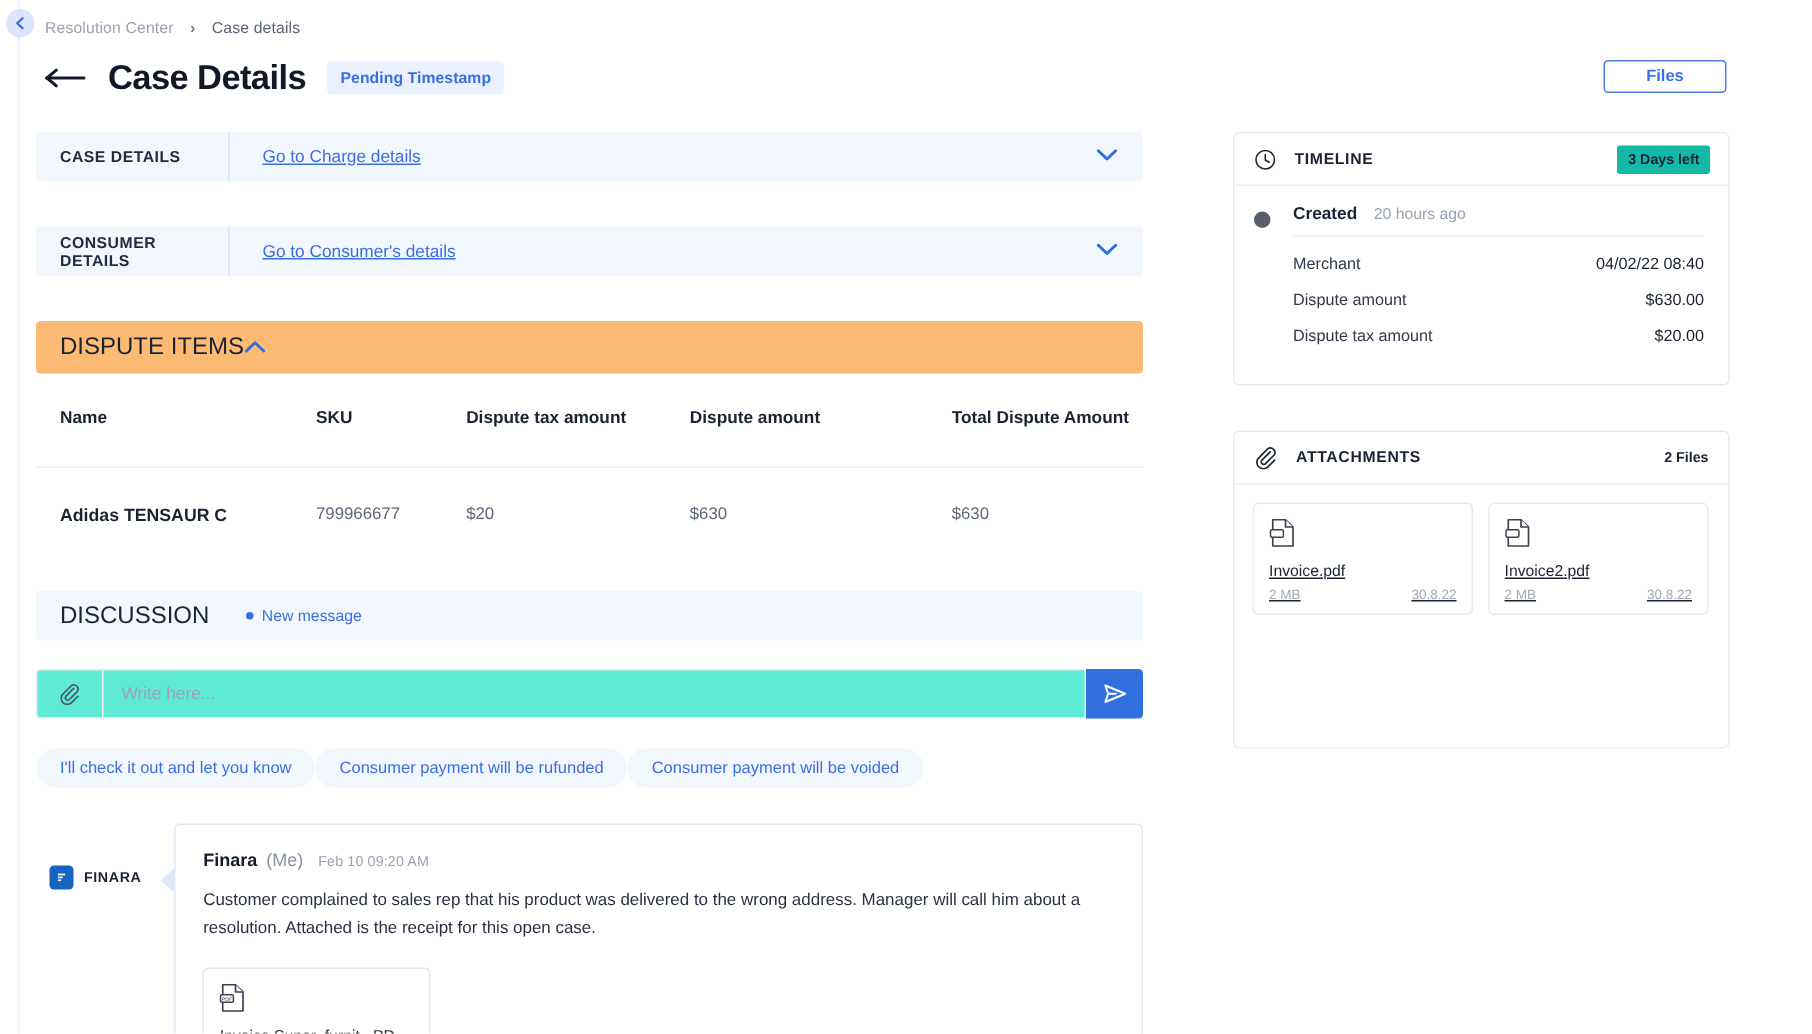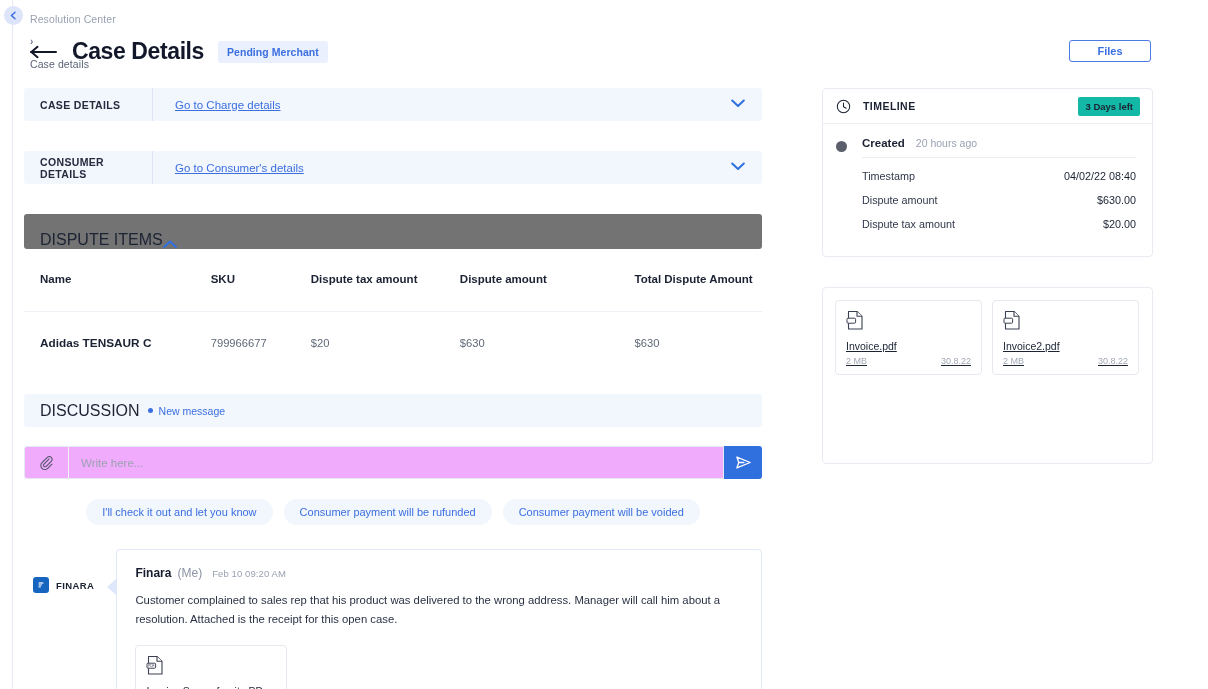--- a/index.html
+++ b/index.html
@@ -21,22 +21,22 @@
     position: absolute; left: 4px; top: 6px;
     width: 19px; height: 19px; border-radius: 50%;
     background: #dde5fb; display: flex; align-items: center; justify-content: center;
     cursor: pointer; z-index: 5;
   }
   .rail-toggle svg { display: block; }
 
   
   .breadcrumb {
     position: absolute; left: 30px; top: 13px;
-    display: flex; align-items: flex-start; gap: 11px;
-    font-size: 10.5px; color: #9aa1b2; letter-spacing: .1px; flex-direction: column;
+    display: flex; align-items: flex-end; gap: 11px;
+    font-size: 10.5px; color: #9aa1b2; letter-spacing: .1px;
   }
   .breadcrumb .crumb-sep { color: #6b7governing; }
   .crumb-sep { color: #707a8f; font-size: 10px; font-weight: 700; }
   .crumb-last { color: #5b6478; }
 
   
   .page-head {
     position: absolute; left: 30px; top: 38px;
     display: flex; align-items: center; gap: 14px;
   }
@@ -70,22 +70,22 @@
     width: 1px; height: 33px; background: #dbe3f4;
   }
   .section-bar .sec-link {
     padding-left: 22px; font-size: 11.5px; color: #3b6fe0;
     text-decoration: underline; cursor: pointer;
   }
   .section-bar .chev { position: absolute; right: 17px; top: 11px; }
 
   
   .items-section { margin-top: 0; }
-  .items-bar { background: #737373; border-radius: 3px; height: 35px;
-    display: flex; align-items: flex-end; position: relative; cursor: pointer; }
+  .items-bar { background: #fdba74; border-radius: 3px; height: 35px;
+    display: flex; align-items: center; position: relative; cursor: pointer; }
   .items-bar .sec-label { width: auto; padding-left: 16px; }
   .table { width: 738px; margin-top: 8px; }
   .thead {
     display: flex; padding: 16px 0 26px 16px; border-bottom: 1px solid #edeff4;
     font-size: 11.5px; font-weight: 700; color: #1b2233;
   }
   .tbody-row { display: flex; padding: 24px 0 22px 16px; align-items: center; }
   .c0 { width: 174px; }
   .c1 { width: 102px; }
   .c2 { width: 152px; }
@@ -95,45 +95,45 @@
   .tbody-row .c1, .tbody-row .c2, .tbody-row .c3, .tbody-row .c4 {
     font-size: 11.2px; color: #5f6878; font-weight: 400;
   }
 
   
   .disc-bar {
     background: #f2f6fd; border-radius: 3px; height: 33px; margin-top: 22px;
     display: flex; align-items: center; position: relative;
   }
   .disc-bar .sec-label { width: auto; padding-left: 16px; }
-  .new-msg { display: flex; align-items: center; gap: 6px; margin-left: 8px;
+  .new-msg { display: flex; align-items: center; gap: 6px; margin-left: 24px;
     font-size: 10.5px; color: #3b6fe0; }
   .dot-blue { width: 5px; height: 5px; border-radius: 50%; background: #3b6fe0; }
 
   .composer {
     margin-top: 19px; height: 33px; width: 738px;
     display: flex; align-items: stretch; position: relative;
   }
   .composer-box {
     flex: 1; border: 1px solid #e4e8f0; border-radius: 3px 0 0 3px;
-    background: #f0abfc; display: flex; align-items: center; gap: 0;
+    background: #5eead4; display: flex; align-items: center; gap: 0;
   }
   .clip-btn { width: 44px; display: flex; align-items: center; justify-content: center;
     cursor: pointer; border-right: 1px solid #eef0f6; height: 100%; }
   .composer-input {
     flex: 1; border: 0; outline: none; font-size: 11.5px; color: #1b2233;
     padding-left: 12px; font-family: "Liberation Sans", sans-serif; background: transparent;
   }
   .composer-input::placeholder { color: #9ba2b1; }
   .send-btn {
     width: 38px; background: #2f6fde; border-radius: 0 3px 3px 0;
     display: flex; align-items: center; justify-content: center; cursor: pointer;
   }
 
-  .chips { display: flex; gap: 11px; margin-top: 20px; justify-content: center; }
+  .chips { display: flex; margin-top: 20px; }
   .chip {
     background: #f2f6fd; color: #3b6fe0; border-radius: 13px;
     font-size: 11px; padding: 7px 16px; cursor: pointer; white-space: nowrap;
   }
 
   
   .msg-row { display: flex; align-items: flex-start; margin-top: 24px; position: relative; }
   .msg-brand {
     width: 84px; display: flex; align-items: center; gap: 7px;
     margin-top: 28px; padding-left: 9px;
@@ -224,21 +224,21 @@
   </div>
 
   <div class="page-head">
     <span class="back-arrow">
       <svg width="28" height="14" viewBox="0 0 28 14">
         <path d="M1 7 H26" stroke="#12182a" stroke-width="2" stroke-linecap="round"></path>
         <path d="M7.5 1.8 L1.4 7 L7.5 12.2" fill="none" stroke="#12182a" stroke-width="2" stroke-linecap="round" stroke-linejoin="round"></path>
       </svg>
     </span>
     <span class="page-title">Case Details</span>
-    <span class="status-badge">Pending Merchant</span>
+    <span class="status-badge">Pending Timestamp</span>
   </div>
 
   <div class="assign-btn">Files</div>
 
   <div class="left-col">
 
     <div class="section-bar">
       <span class="sec-label">CASE DETAILS</span>
       <span class="sec-divider"></span>
       <span class="sec-link">Go to Charge details</span>
@@ -366,37 +366,44 @@
       </div>
       <div class="tl-body">
         <div class="tl-event">
           <span class="tl-dot"></span>
           <div class="tl-main">
             <div class="tl-head-row">
               <span class="tl-event-name">Created</span>
               <span class="tl-ago">20 hours ago</span>
             </div>
             <div class="tl-kv">
-              <span class="tl-k">Timestamp</span>
+              <span class="tl-k">Merchant</span>
               <span class="tl-v">04/02/22 08:40</span>
             </div>
             <div class="tl-kv">
               <span class="tl-k">Dispute amount</span>
               <span class="tl-v">$630.00</span>
             </div>
             <div class="tl-kv">
               <span class="tl-k">Dispute tax amount</span>
               <span class="tl-v">$20.00</span>
             </div>
           </div>
         </div>
       </div>
     </div>
 
     <div class="panel attachments">
+      <div class="panel-head">
+        <svg width="16" height="16" viewBox="0 0 16 16">
+          <path d="M10.8 4.2 L5.3 9.7 a1.7 1.7 0 0 0 2.4 2.4 l5.6-5.6 a3 3 0 0 0-4.2-4.2 L3.2 8.2 a4.3 4.3 0 0 0 6.1 6.1 l4.5-4.5" fill="none" stroke="#1b2233" stroke-width="1.1" stroke-linecap="round" stroke-linejoin="round"></path>
+        </svg>
+        <span class="panel-title">ATTACHMENTS</span>
+        <span class="panel-count">2 Files</span>
+      </div>
       <div class="att-body">
 
         <div class="att-card">
           <svg width="19" height="21" viewBox="0 0 19 21">
             <path d="M2.5 1.5 H11 L16 6.3 V19 H2.5 Z" fill="#ffffff" stroke="#3a4051" stroke-width="1.1" stroke-linejoin="round"></path>
             <path d="M11 1.5 V6.3 H16" fill="#ffffff" stroke="#3a4051" stroke-width="1.1" stroke-linejoin="round"></path>
             <rect x="1" y="8.2" width="8.6" height="5" rx="1" fill="#ffffff" stroke="#3a4051" stroke-width="1"></rect>
           </svg>
           <div class="file-name">Invoice.pdf</div>
           <div class="file-meta">

